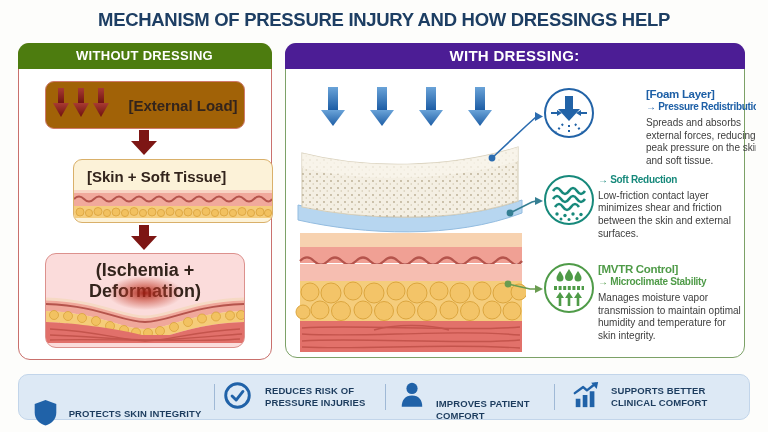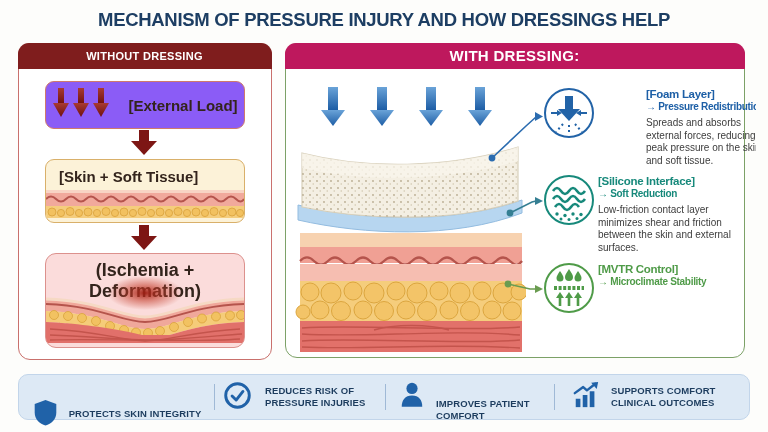--- a/index.html
+++ b/index.html
@@ -7,42 +7,42 @@
   body { font-family:"Liberation Sans", sans-serif; background:#fdfdfb; }
   #stage { position:relative; width:756px; height:432px; background:#fdfdfb; overflow:hidden; }
 
   .main-title { position:absolute; top:9px; left:0; width:768px; text-align:center;
     font-size:18.5px; font-weight:bold; letter-spacing:-0.3px; color:#1d3e63; }
 
   
   .panel-left { position:absolute; left:18px; top:43px; width:254px; height:317px;
     background:#ffffff; border:1.5px solid #c9706c; border-radius:12px; }
   .panel-left .panel-header { position:absolute; left:-1.5px; top:-1.5px; width:254px; height:26px;
-    background:#7f1d1d; border-radius:11px 11px 0 0; color:#ffffff; font-weight:bold;
-    font-size:11px; letter-spacing:0.3px; display:flex; align-items:center; justify-content:center; }
+    background:#4d7c0f; border-radius:11px 11px 0 0; color:#ffffff; font-weight:bold;
+    font-size:13px; letter-spacing:0.3px; display:flex; align-items:center; justify-content:center; }
 
   .step-box { position:absolute; left:26px; width:200px; border-radius:9px; overflow:hidden; }
-  .box-load { top:37px; height:48px; background:#8b5cf6; border:1px solid #cf7a6c;
+  .box-load { top:37px; height:48px; background:#a16207; border:1px solid #cf7a6c;
     display:flex; align-items:center; justify-content:center; gap:18px; }
   .box-load .box-label { font-size:15px; font-weight:bold; color:#33241c; }
-  .box-skin { top:115px; height:64px; background:#fcf2d8; border:1px solid #d9b06a; }
+  .box-skin { top:115px; height:64px; background:#fcf2d8; border:1px solid #d9b06a;margin-left:28px; }
   .box-skin .box-label { position:absolute; left:13px; top:8px; font-size:15px; font-weight:bold; color:#33241c; }
   .box-isch { top:209px; height:95px; background:#fbdcdb; border:1px solid #dc918d; border-radius:11px; }
   .box-isch .box-label { position:absolute; left:0; top:6px; width:100%; text-align:center;
     font-size:18px; font-weight:bold; color:#33241c; }
   .flow-arrow { position:absolute; left:109px; }
   .flow-arrow-1 { top:86px; } .flow-arrow-2 { top:181px; }
   .strip-skin { position:absolute; left:0; bottom:0; }
   .isch-art { position:absolute; left:0; bottom:0; }
 
   
   .panel-right { position:absolute; left:285px; top:43px; width:460px; height:315px;
     background:#ffffff; border:1.5px solid #7ca167; border-radius:12px; }
   .panel-right .panel-header { position:absolute; left:-1.5px; top:-1.5px; width:460px; height:26px;
-    background:#be185d; border-radius:11px 11px 0 0; color:#ffffff; font-weight:bold;
+    background:#4c1d95; border-radius:11px 11px 0 0; color:#ffffff; font-weight:bold;
     font-size:15px; letter-spacing:0.3px; display:flex; align-items:center; justify-content:center; }
   .dressing-art { position:absolute; left:8px; top:37px; }
   .callout-overlay { position:absolute; left:0; top:0; pointer-events:none; }
 
   .annotation { position:absolute; left:256px; width:200px; display:flex; align-items:flex-start; }
   .ann-1 { top:42px;gap:48px; } .ann-2 { top:129px; } .ann-3 { top:217px; }
   .ann-icon { flex:0 0 56px; }
   .ann-text { width:144px; padding-top:1px; }
   .ann-title { font-size:11.5px; font-weight:bold; letter-spacing:-0.3px; white-space:nowrap; line-height:1.25; }
   .ann-sub   { font-size:10px; font-weight:bold; letter-spacing:-0.3px; white-space:nowrap; line-height:1.25; margin-bottom:3px; }
@@ -316,21 +316,20 @@
               <circle cx="23" cy="42.5" r="1.7"></circle>
               <circle cx="31" cy="41" r="1.7"></circle>
               <circle cx="39" cy="41.5" r="1.7"></circle>
             <circle cx="19" cy="46" r="1.5"></circle>
               <circle cx="27" cy="46.5" r="1.5"></circle>
               <circle cx="35" cy="45.5" r="1.5"></circle>
           </g>
         </svg>
       </span>
       <div class="ann-text">
-        <div class="ann-title c-teal">[Silicone Interface]</div>
         <div class="ann-sub c-teal">→ Soft Reduction</div>
         <div class="ann-desc">Low-friction contact layer minimizes shear and friction between the skin and external surfaces.</div>
       </div>
     </div>
 
     <div class="annotation ann-3">
       <span class="ann-icon">
         <svg width="54" height="54" viewBox="0 0 54 54">
           <circle cx="27" cy="27" r="24" fill="#ffffff" stroke="#4f9b48" stroke-width="2"></circle>
           <g fill="#4f9b48">
@@ -345,20 +344,21 @@
             <rect x="25.7" y="36" width="2.6" height="9"></rect>
               <polygon points="23,37 31,37 27,31"></polygon>
             <rect x="34.7" y="36" width="2.6" height="9"></rect>
               <polygon points="32,37 40,37 36,31"></polygon>
           </g>
         </svg>
       </span>
       <div class="ann-text">
         <div class="ann-title c-green">[MVTR Control]</div>
         <div class="ann-sub c-green">→ Microclimate Stability</div>
+        <div class="ann-desc">Manages moisture vapor transmission to maintain optimal humidity and temperature for skin integrity.</div>
       </div>
     </div>
   </div>
 
   <div class="benefits-bar">
 
     <div class="benefit b1">
       <span>
         <svg width="27" height="29" viewBox="0 0 30 32">
           <path d="M15,2 L27,6.5 V16 C27,24 21.5,28.5 15,30.5 C8.5,28.5 3,24 3,16 V6.5 Z" fill="#2062a8"></path>
@@ -396,17 +396,17 @@
     <div class="benefit b4">
       <span>
         <svg width="30" height="28" viewBox="0 0 32 30">
           <rect x="5" y="19" width="5" height="9" fill="#2062a8"></rect>
           <rect x="12.5" y="15" width="5" height="13" fill="#2062a8"></rect>
           <rect x="20" y="11" width="5" height="17" fill="#2062a8"></rect>
           <path d="M4,13 L13,6.5 L17,10 L26,3" fill="none" stroke="#2062a8" stroke-width="2.6" stroke-linecap="round" stroke-linejoin="round"></path>
           <polygon points="21.5,2 29,1 27.5,8.5" fill="#2062a8"></polygon>
         </svg>
       </span>
-      <span class="benefit-label">SUPPORTS COMFORT CLINICAL OUTCOMES</span>
+      <span class="benefit-label">SUPPORTS BETTER CLINICAL COMFORT</span>
     </div>
 
   </div>
 </div>
 
 </body></html>

